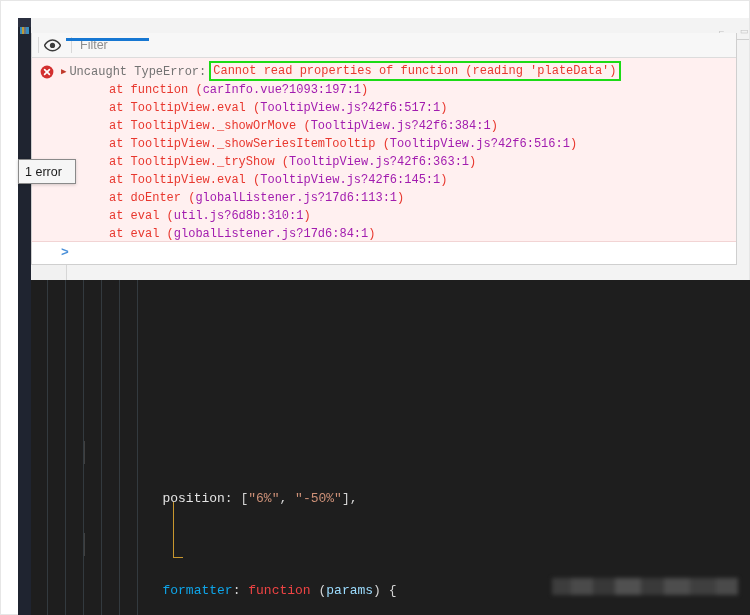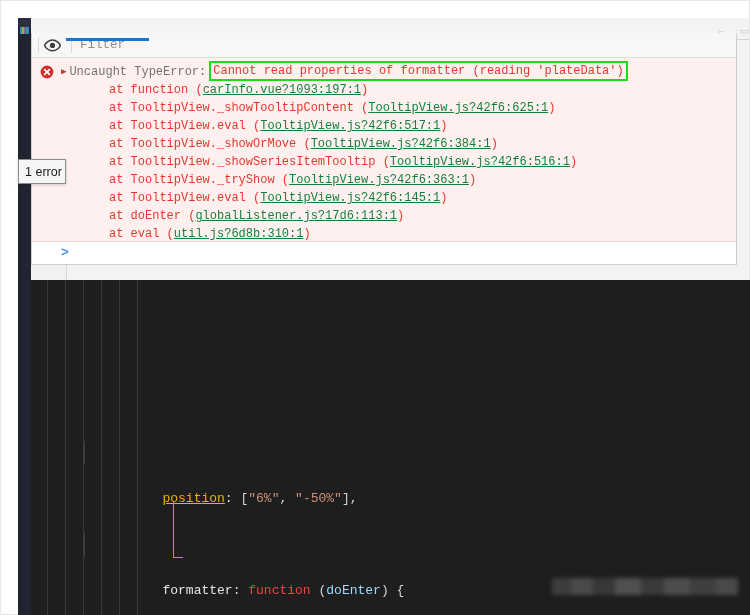--- a/index.html
+++ b/index.html
@@ -55,21 +55,21 @@
   .frag-a { left: 32px; top: 90px; width: 34px; }
   .frag-b { left: 32px; top: 110px; width: 34px; }
   .frag-c { left: 32px; top: 224px; width: 34px; }
   .ide-selected-row {
     position: absolute; left: 31px; top: 128px;
     width: 36px; height: 22px;
     background: #0f6cbd;
   }
   .error-tooltip {
     position: absolute; left: 18px; top: 159px;
-    width: 48px; height: 25px;
+    width: 58px; height: 25px;
     background: #f6f6f6;
     border: 1px solid #8a8a8a;
     font-size: 12.5px;
     color: #1a1a1a;
     display: flex; align-items: center;
     padding-left: 6px;
     box-shadow: 0 1px 3px rgba(0,0,0,.18);
     z-index: 40;
   }
 
@@ -124,21 +124,21 @@
     width: 26px; height: 21px;
     display: flex; align-items: center; justify-content: center;
     cursor: pointer;
   }
   .eye-btn svg { display: block; }
   .filter-input {
     flex: 1;
     height: 21px;
     border: none; outline: none;
     background: transparent;
-    font-family: Liberation Mono, monospace;
+    font-family: Liberation Sans, sans-serif;
     font-size: 12.5px;
     color: #222;
     padding-left: 8px;
   }
   .filter-input::placeholder { color: #8e8e8e; }
 
   .dt-error-block {
     position: relative;
     background: #fff0f0;
     border-bottom: 1px solid #f2d4d4;
@@ -179,22 +179,21 @@
     display: inline-block;
     line-height: 16px;
   }
   .stack-line {
     padding-left: 77px;
     white-space: nowrap;
     color: #e8372e;
     height: 18px;
   }
   .stack-link {
-    color: #15803d;
-    text-decoration: underline;
+    color: #a21caf;
     cursor: pointer;
   }
   .dt-prompt {
     position: relative;
     height: 21px;
     background: #ffffff;
     display: flex; align-items: center;
     padding-left: 29px;
   }
   .prompt-caret {
@@ -231,23 +230,23 @@
     white-space: pre;
     color: #d4d4d4;
     padding-left: 0;
   }
   .cl { height: 23px; padding-left: 82px; position: relative; }
   .ind-guide {
     position: absolute; top: 0; width: 1px; height: 23px; background: #404040;
   }
   
   .t-key    { color: #ef4444; }
-  .t-prop   { color: #eab308; text-decoration: underline; }
+  .t-prop   { color: #e5e5e5; }
   .t-str    { color: #ce9178; }
-  .t-fn     { color: #e5e5e5; }
+  .t-fn     { color: #0ea5e9; }
   .t-punc   { color: #d4d4d4; }
   .t-param  { color: #9cdcfe; }
 
   .redact {
     position: absolute; left: 552px; top: 578px;
     width: 186px; height: 17px;
     background: linear-gradient(90deg,#3d3d3d 0 10%,#4a4a4a 10% 22%,#383838 22%
       34%,#505050 34% 48%,#3a3a3a 48% 60%,#4d4d4d 60% 74%,#3f3f3f 74% 88%,#4a4a4a 88% 100%);
     filter: blur(2px);
     z-index: 14;
@@ -315,26 +314,25 @@
     <div class="dt-error-block">
 
       <div class="err-first">
         <svg class="err-icon" viewBox="0 0 14 14">
           <circle cx="7" cy="7" r="6.4" fill="#d32f2f"></circle>
           <path d="M4.6 4.6 L9.4 9.4 M9.4 4.6 L4.6 9.4" stroke="#ffffff" stroke-width="1.7" stroke-linecap="round"></path>
         </svg>
         <span class="err-caret">▶</span>
         <span class="err-head-text">Uncaught TypeError:</span>
         <span style="width:5px;display:inline-block;"></span>
-        <span class="err-msg-hl hl-green">Cannot read properties of formatter (reading 'plateData')</span>
+        <span class="err-msg-hl hl-green">Cannot read properties of function (reading 'plateData')</span>
       </div>
 
       <div id="stack-list">
           <div class="stack-line"><span>at function (</span><span class="stack-link">carInfo.vue?1093:197:1</span><span>)</span></div>
-          <div class="stack-line"><span>at TooltipView._showTooltipContent (</span><span class="stack-link">TooltipView.js?42f6:625:1</span><span>)</span></div>
           <div class="stack-line"><span>at TooltipView.eval (</span><span class="stack-link">TooltipView.js?42f6:517:1</span><span>)</span></div>
           <div class="stack-line"><span>at TooltipView._showOrMove (</span><span class="stack-link">TooltipView.js?42f6:384:1</span><span>)</span></div>
           <div class="stack-line"><span>at TooltipView._showSeriesItemTooltip (</span><span class="stack-link">TooltipView.js?42f6:516:1</span><span>)</span></div>
           <div class="stack-line"><span>at TooltipView._tryShow (</span><span class="stack-link">TooltipView.js?42f6:363:1</span><span>)</span></div>
           <div class="stack-line"><span>at TooltipView.eval (</span><span class="stack-link">TooltipView.js?42f6:145:1</span><span>)</span></div>
           <div class="stack-line"><span>at doEnter (</span><span class="stack-link">globalListener.js?17d6:113:1</span><span>)</span></div>
           <div class="stack-line"><span>at eval (</span><span class="stack-link">util.js?6d8b:310:1</span><span>)</span></div>
           <div class="stack-line"><span>at eval (</span><span class="stack-link">globalListener.js?17d6:84:1</span><span>)</span></div>
         </div>
     </div>
@@ -364,21 +362,21 @@
         
       </div>
 
       <div class="cl">
         <span class="ind-guide" style="left:66px;"></span>
         <span class="t-prop">position</span><span class="t-punc">: [</span><span class="t-str">"6%"</span><span class="t-punc">, </span><span class="t-str">"-50%"</span><span class="t-punc">],</span>
       </div>
 
       <div class="cl">
         <span class="ind-guide" style="left:66px;"></span>
-        <span class="t-fn">formatter</span><span class="t-punc">: </span><span class="t-key">function</span><span class="t-punc"> (</span><span class="t-param">doEnter</span><span class="t-punc">) {</span>
+        <span class="t-fn">formatter</span><span class="t-punc">: </span><span class="t-key">function</span><span class="t-punc"> (</span><span class="t-param">params</span><span class="t-punc">) {</span>
       </div>
 
       
 
       
 
       
 
       
 

